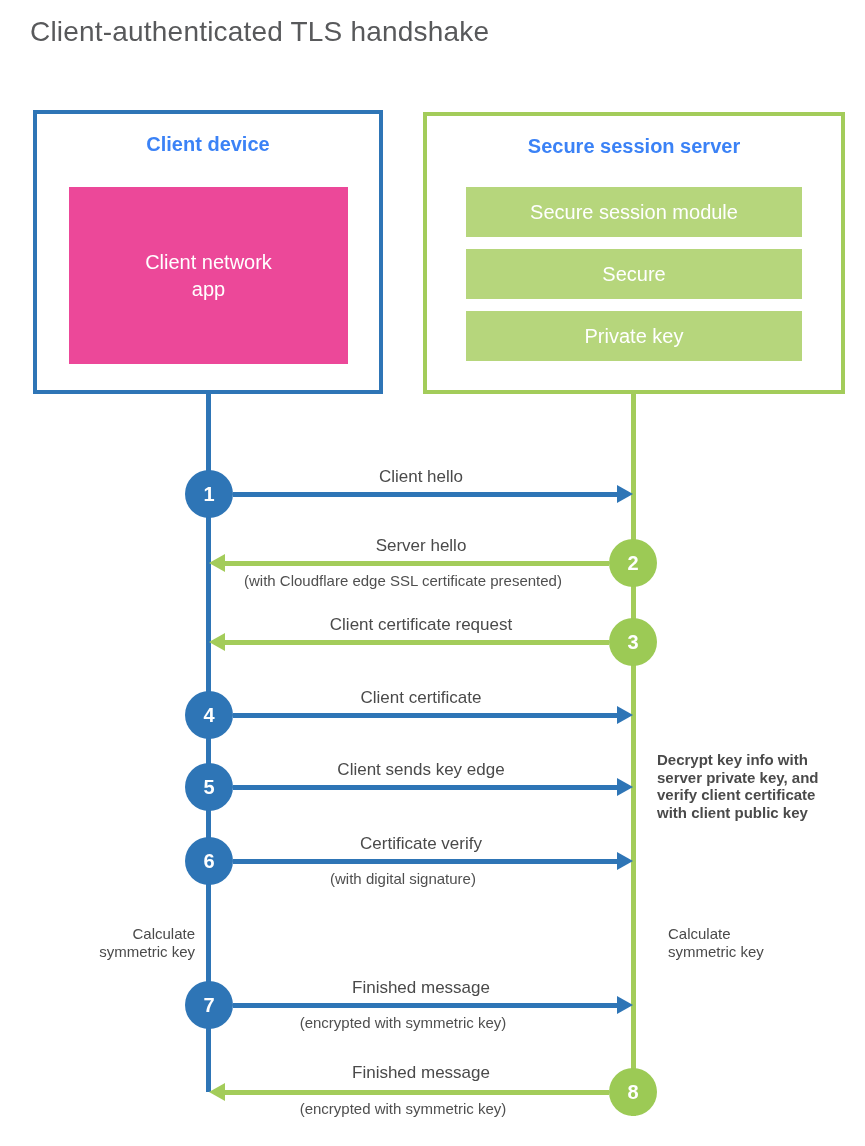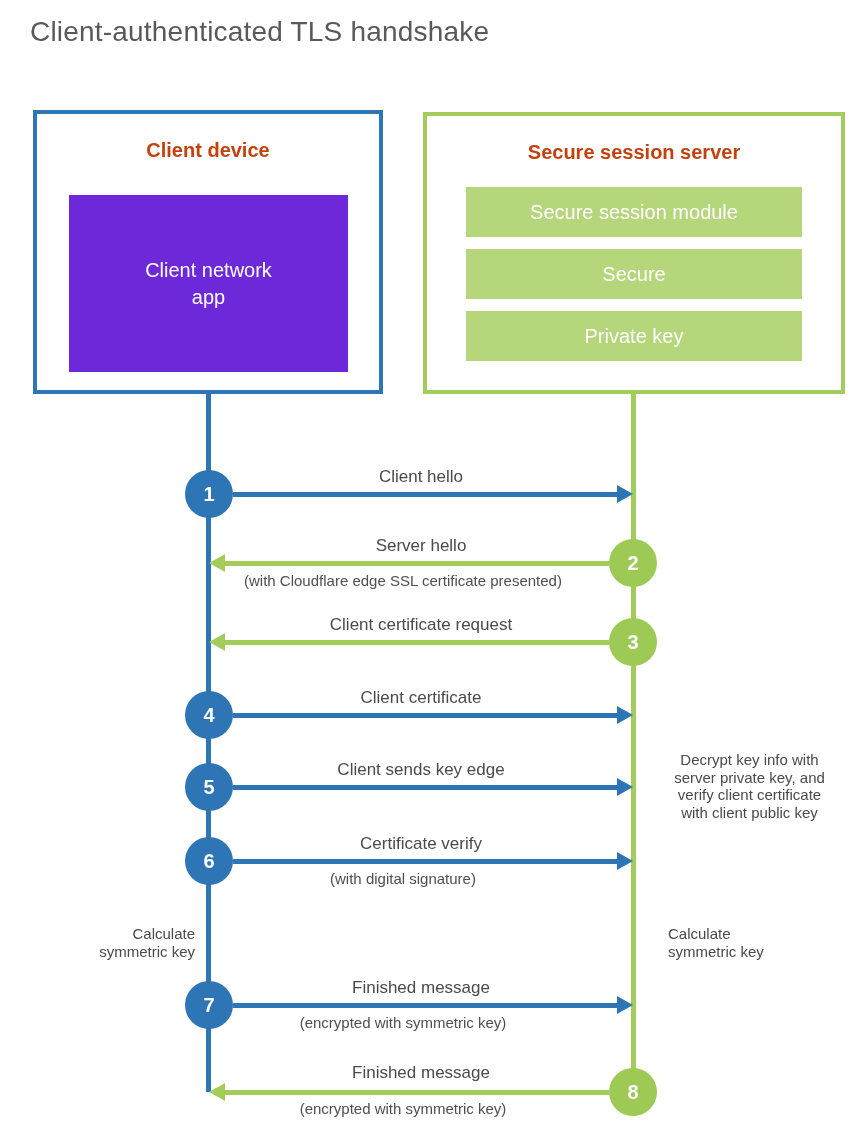--- a/index.html
+++ b/index.html
@@ -13,28 +13,28 @@
   .page-title {
     left:30px; top:16px; font-size:28px; font-weight:300;
     color:#58595b; letter-spacing:0.2px;
   }
 
   
   .entity-box { border:4px solid; background:#fff; }
   .entity-box.blue { border-color:#2e75b6; }
   .entity-box.green { border-color:#a3cc5a; }
   .entity-title {
-    width:100%; text-align:center; margin-top:25px;
-    font-size:20px; font-weight:bold; color:#c2410c;
+    width:100%; text-align:center; margin-top:19px;
+    font-size:20px; font-weight:bold; color:#3b82f6;
   }
   .fill-box {
     display:flex; align-items:center; justify-content:center; text-align:center;
     color:#ffffff; font-size:20px; line-height:27px; white-space:pre-line;
   }
-  .fill-box.blue { background:#6d28d9;margin-top:8px; }
+  .fill-box.blue { background:#ec4899; }
   .fill-box.green { background:#b6d67c; }
 
   
   .lifeline { width:5px; }
   .lifeline.blue { background:#2e75b6; }
   .lifeline.green { background:#a3cc5a; }
 
   
   .step-circle {
     width:48px; height:48px; border-radius:50%;
@@ -115,21 +115,21 @@
   <div class="abs shaft blue" style="left:233px; top:785px;"></div>
   <div class="abs head right" style="left:617px; top:778px;"></div>
   <div class="abs msg-label" style="top:760px;">Client sends key edge</div>
 
   <div class="abs step-circle blue" style="left:185px; top:837px;">6</div>
   <div class="abs shaft blue" style="left:233px; top:859px;"></div>
   <div class="abs head right" style="left:617px; top:852px;"></div>
   <div class="abs msg-label" style="top:834px;">Certificate verify</div>
   <div class="abs msg-sublabel" style="top:870px;">(with digital signature)</div>
 
-  <div class="abs side-note" style="left:657px; top:751px; width:185px; text-align:center;">Decrypt key info with
+  <div class="abs side-note" style="left:657px; top:751px; width:185px; text-align:left;font-weight:bold;">Decrypt key info with
 server private key, and
 verify client certificate
 with client public key</div>
   <div class="abs side-note" style="left:55px; top:925px; width:140px; text-align:right;">Calculate
 symmetric key</div>
   <div class="abs side-note" style="left:668px; top:925px; width:140px; text-align:left;">Calculate
 symmetric key</div>
 
   <div class="abs step-circle blue" style="left:185px; top:981px;">7</div>
   <div class="abs shaft blue" style="left:233px; top:1003px;"></div>

